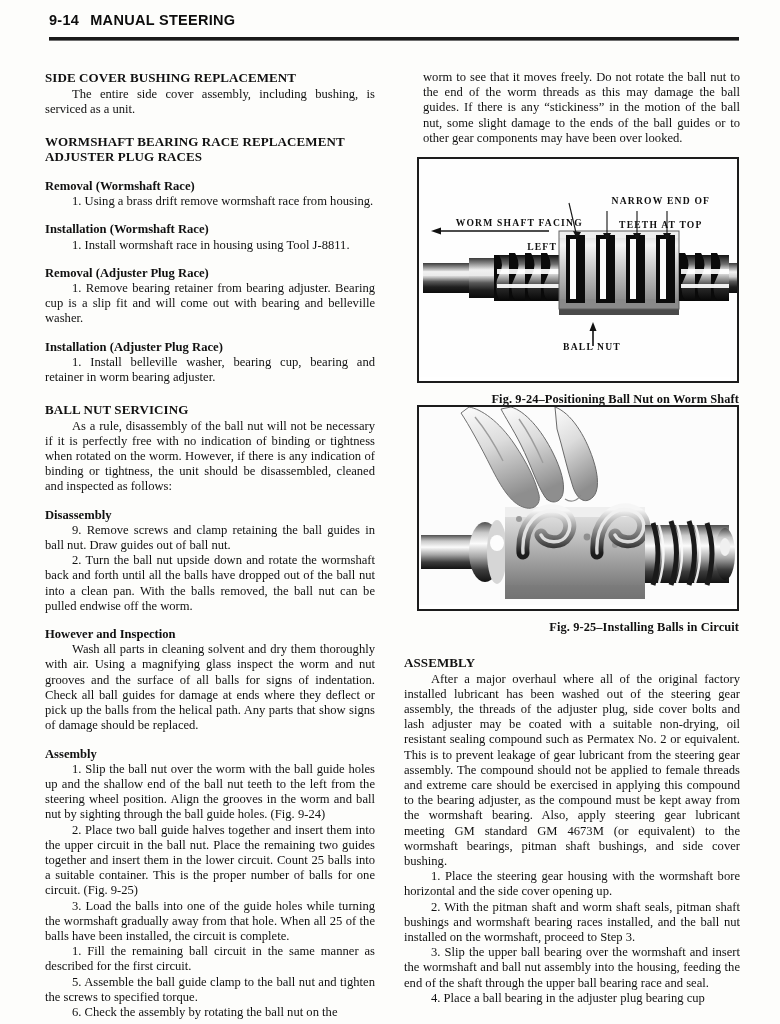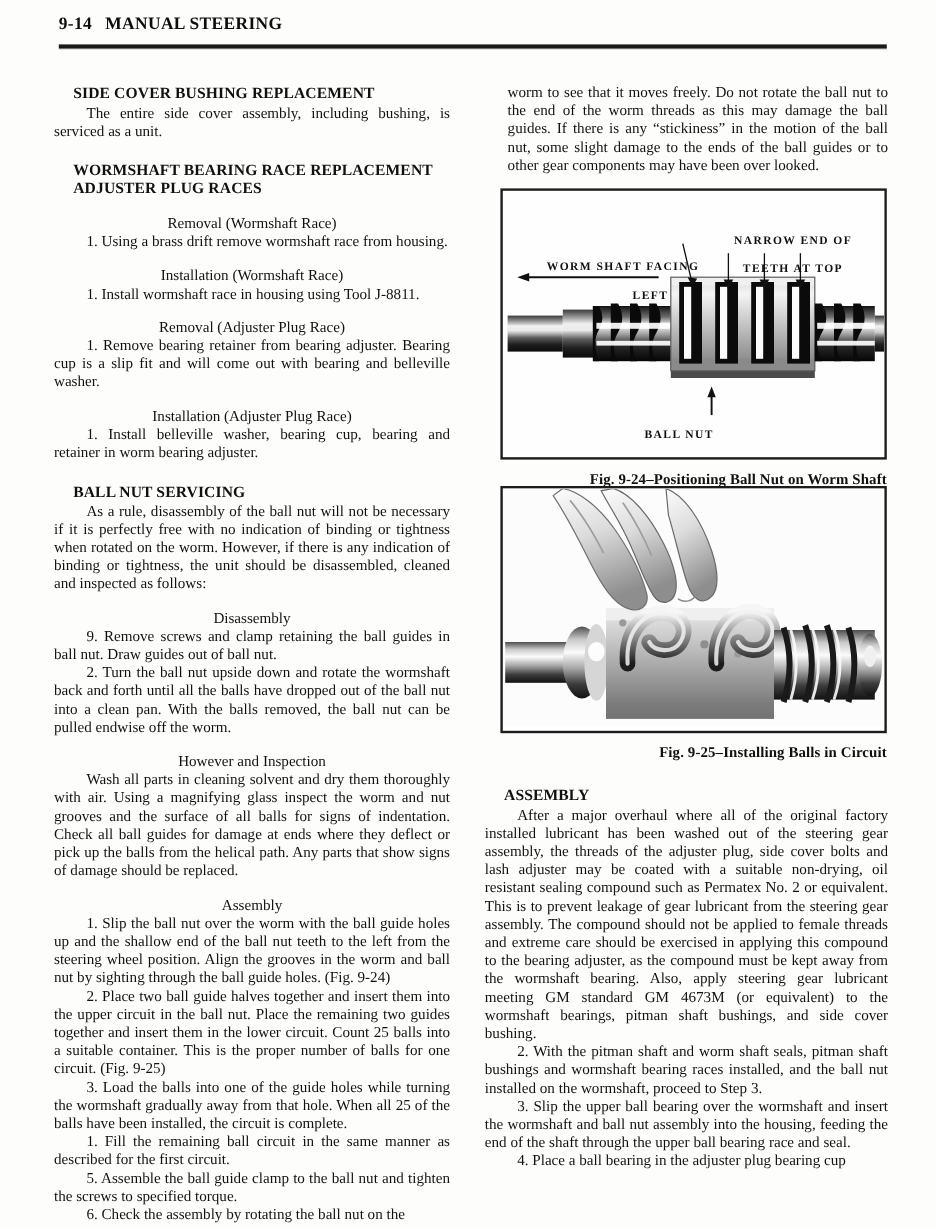--- a/index.html
+++ b/index.html
@@ -21,21 +21,21 @@
     inset: 0;
     background: #fdfdfb;
   }
 
   
   .page-header {
     position: absolute;
     left: 49px;
     top: 12px;
     width: 690px;
-    font-family: Liberation Serif, serif;
+    font-family: Liberation Sans, sans-serif;
     font-weight: bold;
     font-size: 14.5px;
     letter-spacing: 0.3px;
     color: #0d0d0d;
   }
   .page-header .folio { margin-right: 11px; }
   .header-rule {
     position: absolute;
     left: 49px;
     top: 37px;
@@ -62,31 +62,31 @@
     text-align: justify;
     text-justify: inter-word;
   }
   .col-left  { left: 45px; }
   .col-right { left: 404px; width: 336px; }
 
   
   h2.sec {
     font-size: 13px;
     font-weight: bold;
-    margin: 0 0 1px 16px;
+    margin: 0 0 1px 0;
     line-height: 15.5px;
     letter-spacing: 0.1px;
     text-align: left;
   }
   h3.sub {
     font-size: 12.6px;
-    font-weight: normal;
+    font-weight: bold;
     margin: 0 0 0 0;
     line-height: 15.2px;
-    text-align: center;
+    text-align: left;
   }
   p.para {
     margin: 0;
     text-indent: 27px;
   }
   p.flush { text-indent: 0; margin-left: 19px; }
   .gap-md { height: 13px; }
   .gap-lg { height: 17px; }
 
   
@@ -114,21 +114,21 @@
     font-family: "Liberation Serif", "DejaVu Serif", serif;
     font-weight: bold;
     font-size: 9.6px;
     letter-spacing: 1.2px;
     color: #101010;
     line-height: 12px;
     white-space: pre;
   }
   #lbl-worm-shaft { left: 8px; top: 46px; text-align: right; width: 130px; }
   #lbl-narrow-end { left: 160px; top: 24px; text-align: center; width: 135px; }
-  #lbl-ball-nut   { left: 118px; top: 198px; text-align: left; width: 110px; }
+  #lbl-ball-nut   { left: 118px; top: 182px; text-align: center; width: 110px; }
 
   .arrow-left {
     position: absolute;
     left: 12px; top: 68px;
     width: 118px; height: 8px;
   }
   .arrow-up {
     position: absolute;
     left: 170px; top: 163px;
     width: 8px; height: 24px;
@@ -428,18 +428,19 @@
           <ellipse cx="306" cy="140" rx="5" ry="9" fill="#f0f0f0"></ellipse>
         </g>
       </svg>
     </div>
     <div class="fig-caption">Fig. 9-25–Installing Balls in Circuit</div>
   </div>
 
   <div class="col col-right" style="top: 655px;">
     <h2 class="sec">ASSEMBLY</h2>
     <p class="para">After a major overhaul where all of the original factory installed lubricant has been washed out of the steering gear assembly, the threads of the adjuster plug, side cover bolts and lash adjuster may be coated with a suitable non-drying, oil resistant sealing compound such as Permatex No. 2 or equivalent. This is to prevent leakage of gear lubricant from the steering gear assembly. The compound should not be applied to female threads and extreme care should be exercised in applying this compound to the bearing adjuster, as the compound must be kept away from the wormshaft bearing. Also, apply steering gear lubricant meeting GM standard GM 4673M (or equivalent) to the wormshaft bearings, pitman shaft bushings, and side cover bushing.</p>
+    <p class="para">1. Place the steering gear housing with the wormshaft bore horizontal and the side cover opening up.</p>
     <p class="para">2. With the pitman shaft and worm shaft seals, pitman shaft bushings and wormshaft bearing races installed, and the ball nut installed on the wormshaft, proceed to Step 3.</p>
     <p class="para">3. Slip the upper ball bearing over the wormshaft and insert the wormshaft and ball nut assembly into the housing, feeding the end of the shaft through the upper ball bearing race and seal.</p>
     <p class="para">4. Place a ball bearing in the adjuster plug bearing cup</p>
   </div>
 
 </div>
 
 </body></html>

